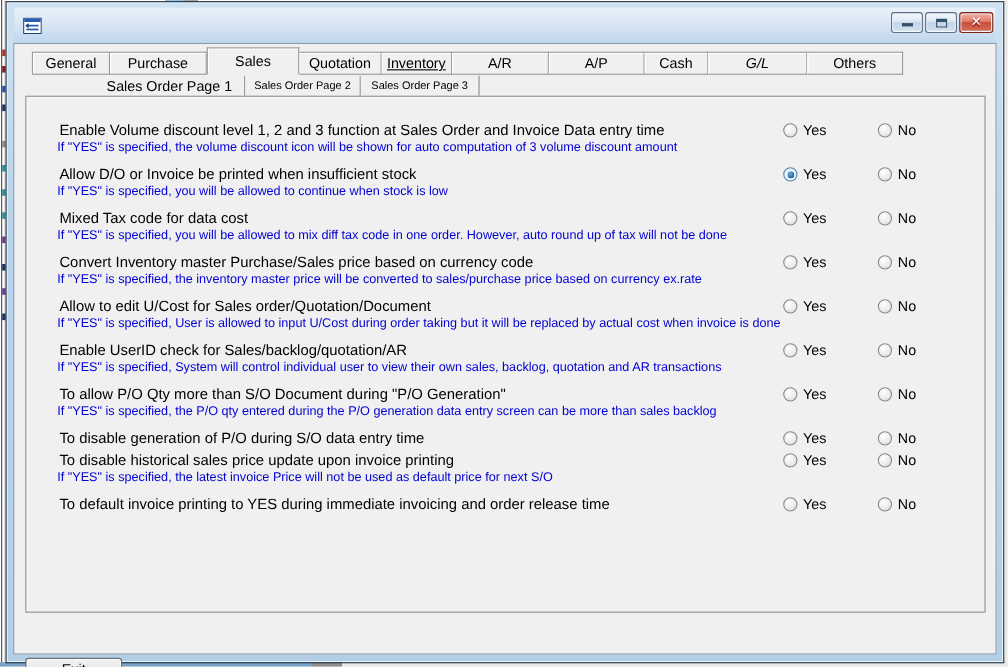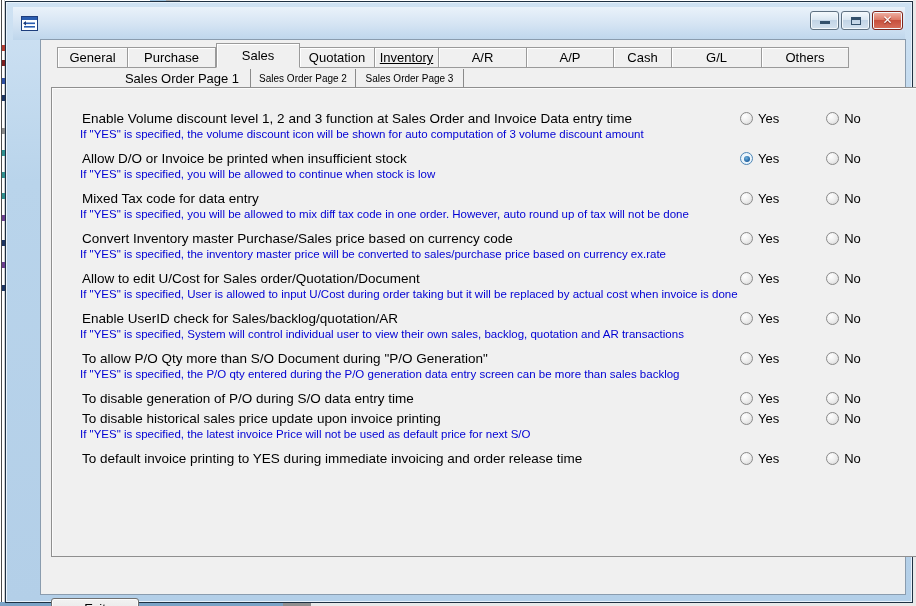--- a/index.html
+++ b/index.html
@@ -32,21 +32,21 @@
   .win-btn.close { border-color:#7e241a; width:31px;
     background:linear-gradient(180deg,#f0b4a8 0%,#dd7a67 45%,#c64f3c 50%,#d8705c 100%); }
   .glyph-min { position:absolute; left:9px; bottom:5px; width:10px; height:3px; background:#33506b; }
   .glyph-max { position:absolute; left:9px; top:5px; width:10px; height:8px;
     border:1px solid #33506b; border-top:3px solid #33506b; background:transparent; }
   .glyph-close { position:absolute; left:0; top:1px; width:100%; text-align:center;
     color:#ffffff; font-size:12px; font-weight:bold; text-shadow:0 1px 1px #7e241a; }
 
   
   .client { position:absolute; left:6px; top:37px; right:6px; bottom:7px;
-    background:#f0f0f0; border:1px solid #8a9cae;margin-left:28px; }
+    background:#f0f0f0; border:1px solid #8a9cae; }
 
   
   .tabstrip { position:absolute; left:16px; top:7px; height:21px; display:flex; align-items:flex-end; }
   .tab { height:21px; border-top:1px solid #9a9a9a; border-right:1px solid #9a9a9a;
     border-bottom:1px solid #9a9a9a; background:#f0f0f0; font-size:13px; color:#000;
     display:flex; align-items:center; justify-content:center; cursor:pointer;
     box-shadow:inset 1px 1px 0 #ffffff; }
   .tab:first-child { border-left:1px solid #9a9a9a; }
   .tab.selected { height:25px; border-bottom:1px solid #f0f0f0; border-left:1px solid #9a9a9a;
     position:relative; z-index:2; }
@@ -137,21 +137,21 @@
   <div class="client">
     <div class="tabstrip" id="tabstrip">
         <div class="tab" style="width: 71px;">General</div>
         <div class="tab" style="width: 88px;">Purchase</div>
         <div class="tab selected" style="width: 84px;">Sales</div>
         <div class="tab" style="width: 75px;">Quotation</div>
         <div class="tab" style="width: 64px; text-decoration: underline;">Inventory</div>
         <div class="tab" style="width: 88px;">A/R</div>
         <div class="tab" style="width: 87px;">A/P</div>
         <div class="tab" style="width: 58px;">Cash</div>
-        <div class="tab" style="width: 90px;">G/L</div>
+        <div class="tab" style="width: 90px; font-style: italic;">G/L</div>
         <div class="tab" style="width: 87px;">Others</div>
       </div>
     <div class="subtabstrip" id="subtabstrip">
         <div class="subtab selected" style="width: 137px; text-align: center;">Sales Order Page 1</div>
         <div class="subtab" style="width: 105px;">Sales Order Page 2</div>
         <div class="subtab" style="width: 108px;">Sales Order Page 3</div>
       </div>
     <div class="page-panel" id="pagepanel">
         <div class="srow">
           <div class="slabel">Enable Volume discount level 1, 2 and 3 function at Sales Order and Invoice Data entry time</div>
@@ -175,21 +175,21 @@
               <span class="rcircle checked"></span>
               <span class="rlabel">Yes</span>
             </div>
             <div class="radio-opt no">
               <span class="rcircle"></span>
               <span class="rlabel">No</span>
             </div>
           </div>
         </div>
         <div class="srow">
-          <div class="slabel">Mixed Tax code for data entry</div>
+          <div class="slabel">Mixed Tax code for data cost</div>
           <div class="sdesc">If "YES" is specified, you will be allowed to mix diff tax code in one order. However, auto round up of tax will not be done</div>
           <div class="radio-group">
             <div class="radio-opt yes">
               <span class="rcircle"></span>
               <span class="rlabel">Yes</span>
             </div>
             <div class="radio-opt no">
               <span class="rcircle"></span>
               <span class="rlabel">No</span>
             </div>

